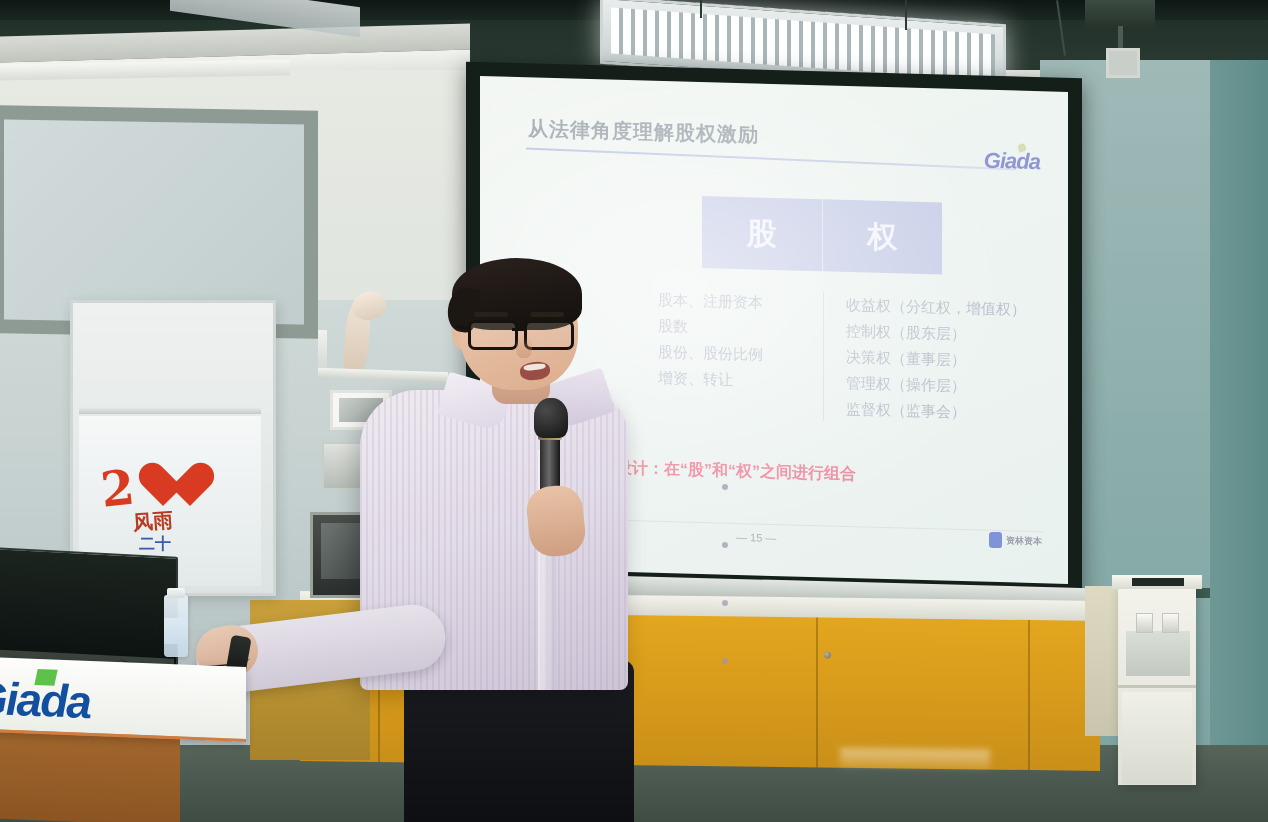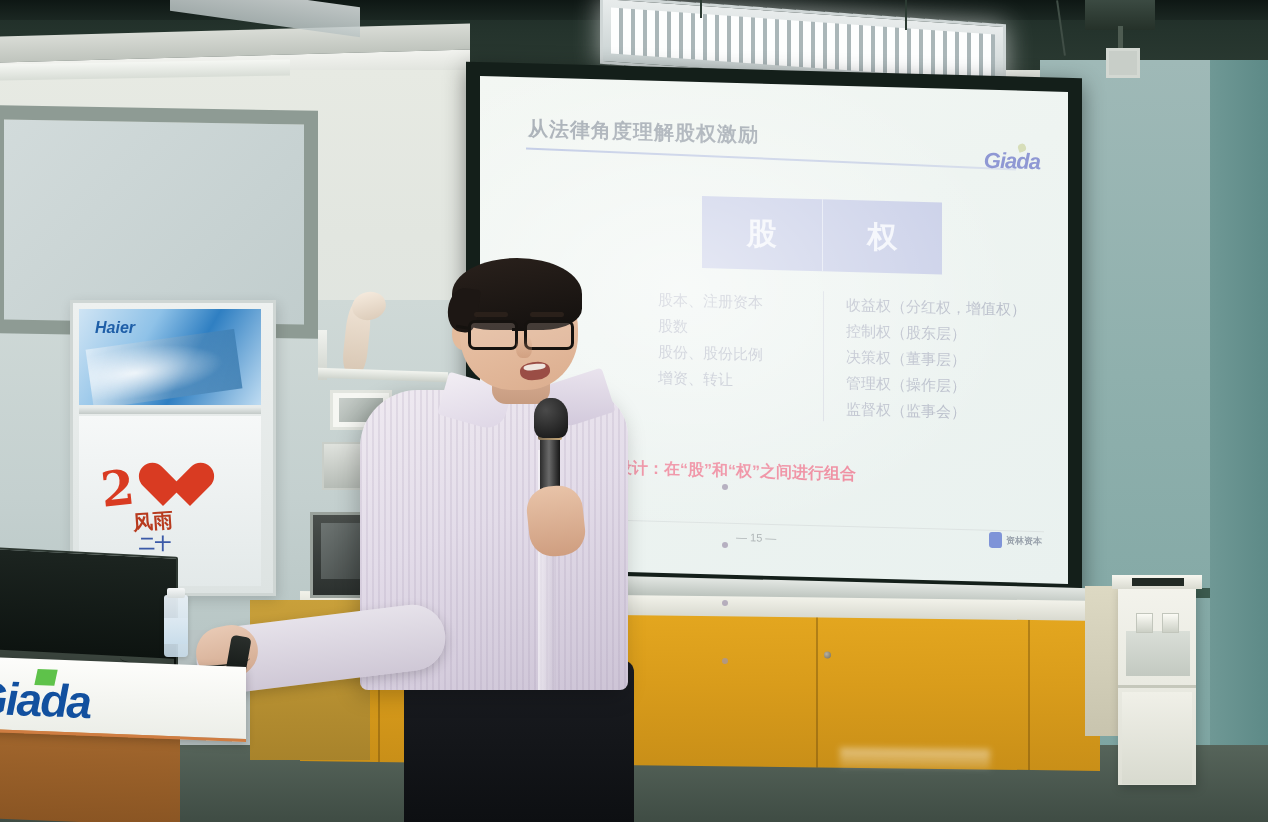--- a/index.html
+++ b/index.html
@@ -388,24 +388,20 @@
   <div class="shelf"></div>
   <div class="smallframe">
       <i></i>
     </div>
   <div class="box-device"></div>
   <div class="microwave">
     <div class="glass"></div>
   </div>
 
   <div class="fridge">
-    <div class="fridge-top">
-      <div class="splash"></div>
-      <div class="haier">Haier</div>
-    </div>
     <div class="fridge-div"></div>
     <div class="fridge-bot">
       <div class="poster-2">2</div>
       <div class="poster-heart"></div>
       <div class="poster-cn">风雨</div>
       <div class="poster-cn2">二十</div>
     </div>
   </div>
 
   <div class="radiator"></div>

